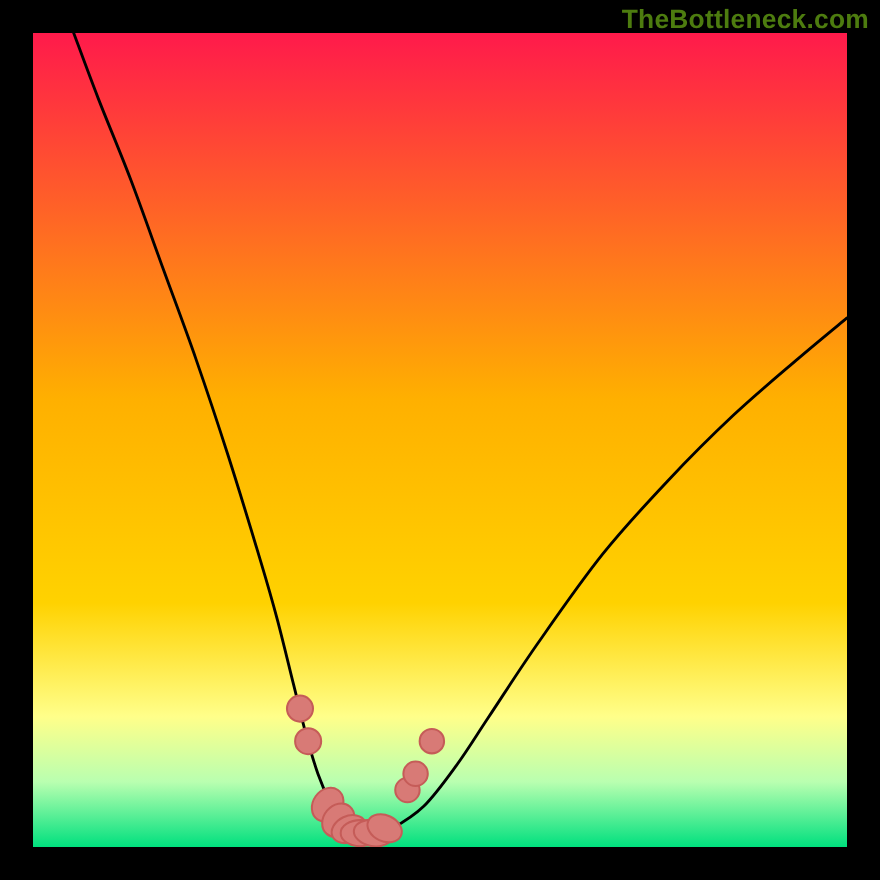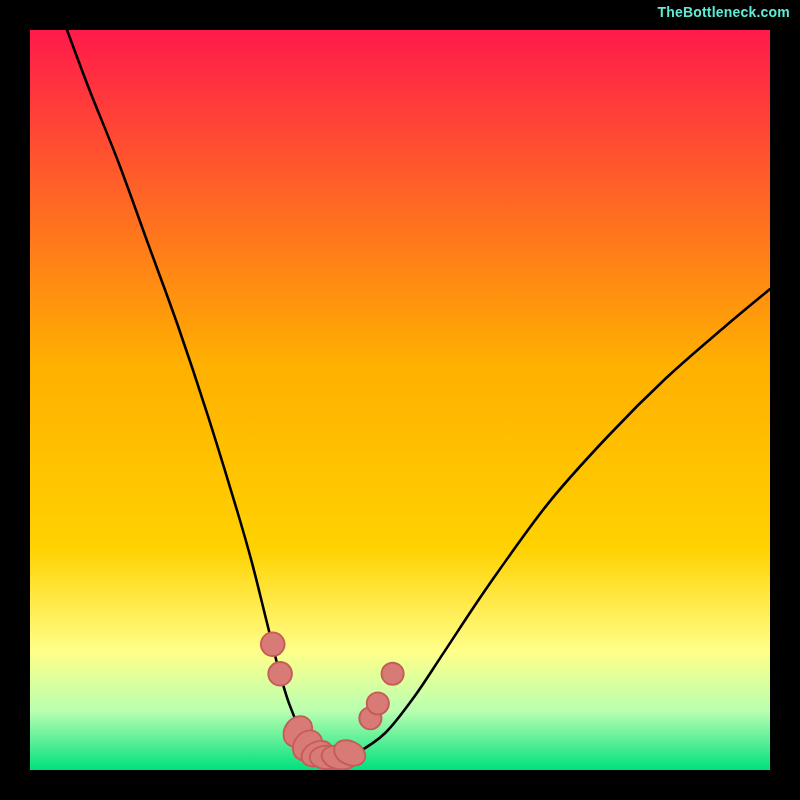--- a/index.html
+++ b/index.html
@@ -15,23 +15,23 @@
     position: absolute;
     top: 0; left: 0;
     width: 800px;
     height: 800px;
     background: #000;
   }
   .watermark {
     position: absolute;
     top: 4px;
     right: 10px;
-    font-size: 14px;
+    font-size: 24px;
     font-weight: 600;
-    color: #5eead4;
+    color: #4d7c0f;
     letter-spacing: 0.2px;
     z-index: 10;
   }
   .plot-area {
     position: absolute;
     left: 30px;
     top: 30px;
     width: 740px;
     height: 740px;
     overflow: hidden;

